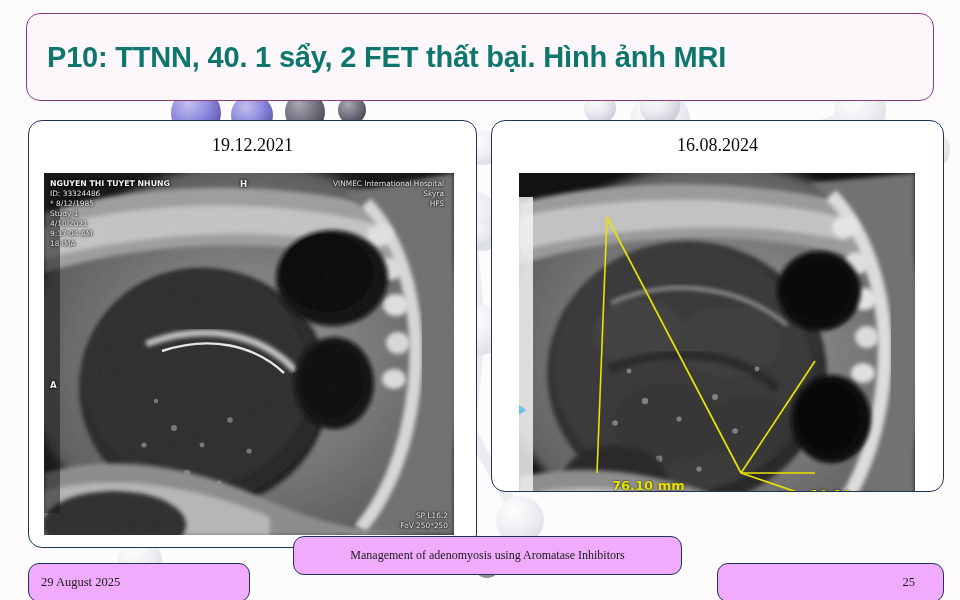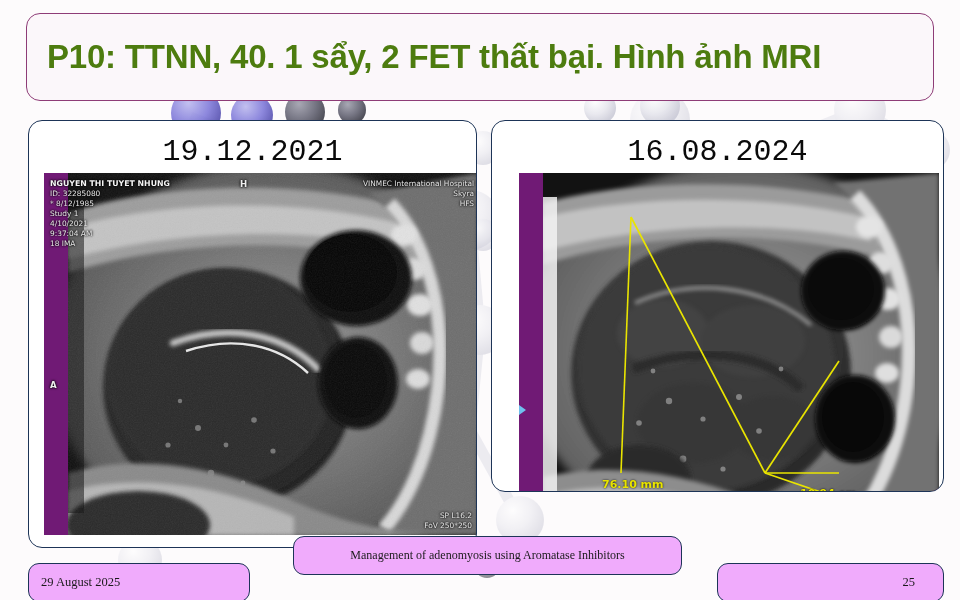--- a/index.html
+++ b/index.html
@@ -41,23 +41,23 @@
     height: 88px;
     box-sizing: border-box;
     border: 1.6px solid #8e3c77;
     border-radius: 14px;
     background: #fbf7fa;
     z-index: 3;
     display: flex;
     align-items: center;
   }
   #title-text {
-    font-size: 33px;
+    font-size: 29px;
     font-weight: bold;
-    color: #4d7c0f;
+    color: #0f766e;
     letter-spacing: -0.2px;
     padding-left: 20px;
     white-space: nowrap;
   }
 
   
   .panel {
     position: absolute;
     box-sizing: border-box;
     border: 1.6px solid #1d3457;
@@ -68,30 +68,29 @@
   }
   #panel-left  { left: 28px;  top: 120px; width: 449px; height: 428px; }
   #panel-right { left: 491px; top: 120px; width: 453px; height: 372px; }
 
   .panel-date {
     position: absolute;
     left: 0;
     right: 0;
     top: 14px;
     text-align: center;
-    font-size: 30px;
+    font-size: 18px;
     color: #0a0a0a;
-    font-family: Liberation Mono, monospace;
+    font-family: Liberation Serif, serif;
   }
 
   .scan-wrap {
     position: absolute;
     overflow: hidden;
     background: #701a75;
-    padding-left: 24px;
   }
   #scan-left {
     left: 15px;  top: 52px;  width: 410px; height: 362px;
   }
   #scan-right {
     left: 27px;  top: 52px;  width: 396px; height: 362px;
   }
 
   .scan-canvas { display: block; width: 100%; height: 100%; }
 
@@ -100,40 +99,41 @@
     position: absolute;
     font-family: "DejaVu Sans", sans-serif;
     font-size: 7.4px;
     color: #e8e8e8;
     line-height: 1.36;
     text-shadow: 0 0 2px #000, 0 0 3px #000;
     white-space: pre;
     pointer-events: none;
   }
   .dicom.tl { left: 6px;  top: 6px;  text-align: left; }
-  .dicom.tr { right: 4px; top: 6px;  text-align: left; }
+  .dicom.tr { right: 10px; top: 6px;  text-align: left; }
   .dicom.br { right: 6px; bottom: 4px; text-align: right; }
   .dicom.name { font-weight: bold; font-size: 7.8px; color: #f4f4f4; }
   .dicom.mark {
     font-size: 8.6px; font-weight: bold; color: #ededed;
   }
   #mark-h { left: 196px; top: 6px; }
   #mark-a { left: 6px; top: 207px; }
 
   
   .caliper-label {
     position: absolute;
     font-family: "DejaVu Sans", sans-serif;
-    font-size: 11px;
+    font-size: 13px;
     font-weight: bold;
     color: #e9 e400;
     color: #e9e400;
     text-shadow: 0 0 2px #000;
     white-space: nowrap;
     pointer-events: none;
+    margin-left: 10px;
   }
   #caliper-a { left: 83px;  top: 305px; }
   #caliper-b { left: 281px; top: 314px; text-decoration: underline; }
 
   .blue-marker {
     position: absolute;
     color: #7cc6f0;
     font-family: "DejaVu Serif", serif;
     font-weight: bold;
     pointer-events: none;
@@ -305,21 +305,21 @@
         <path d="M0 300 C70 280 150 292 230 330 C290 356 340 362 410 362 L410 362 L0 362 Z" fill="#8a8a8a" filter="url(#Lblur2)"></path>
         <path d="M0 318 C70 300 150 312 226 344 L226 362 L0 362 Z" fill="#b6b6b6" filter="url(#Lblur2)"></path>
         <ellipse cx="70" cy="352" rx="72" ry="34" fill="#2a2a2a" filter="url(#Lblur2)"></ellipse>
 
         <path d="M0 30 L16 30 L16 340 L0 340 Z" fill="#0e0e0e" opacity="0.55"></path>
 
         <rect width="410" height="362" filter="url(#grain)" opacity="0.1"></rect>
       </svg>
 
       <div class="dicom tl name">NGUYEN THI TUYET NHUNG</div>
-      <div class="dicom tl" style="top:16px">ID: 32285080</div>
+      <div class="dicom tl" style="top:16px">ID: 33324486</div>
       <div class="dicom tl" style="top:26px">* 8/12/1985</div>
       <div class="dicom tl" style="top:36px">Study 1</div>
       <div class="dicom tl" style="top:46px">4/10/2021</div>
       <div class="dicom tl" style="top:56px">9:37:04 AM</div>
       <div class="dicom tl" style="top:66px">18 IMA</div>
 
       <div class="dicom tr">VINMEC International Hospital</div>
       <div class="dicom tr" style="top:16px">Skyra</div>
       <div class="dicom tr" style="top:26px">HFS</div>
 

